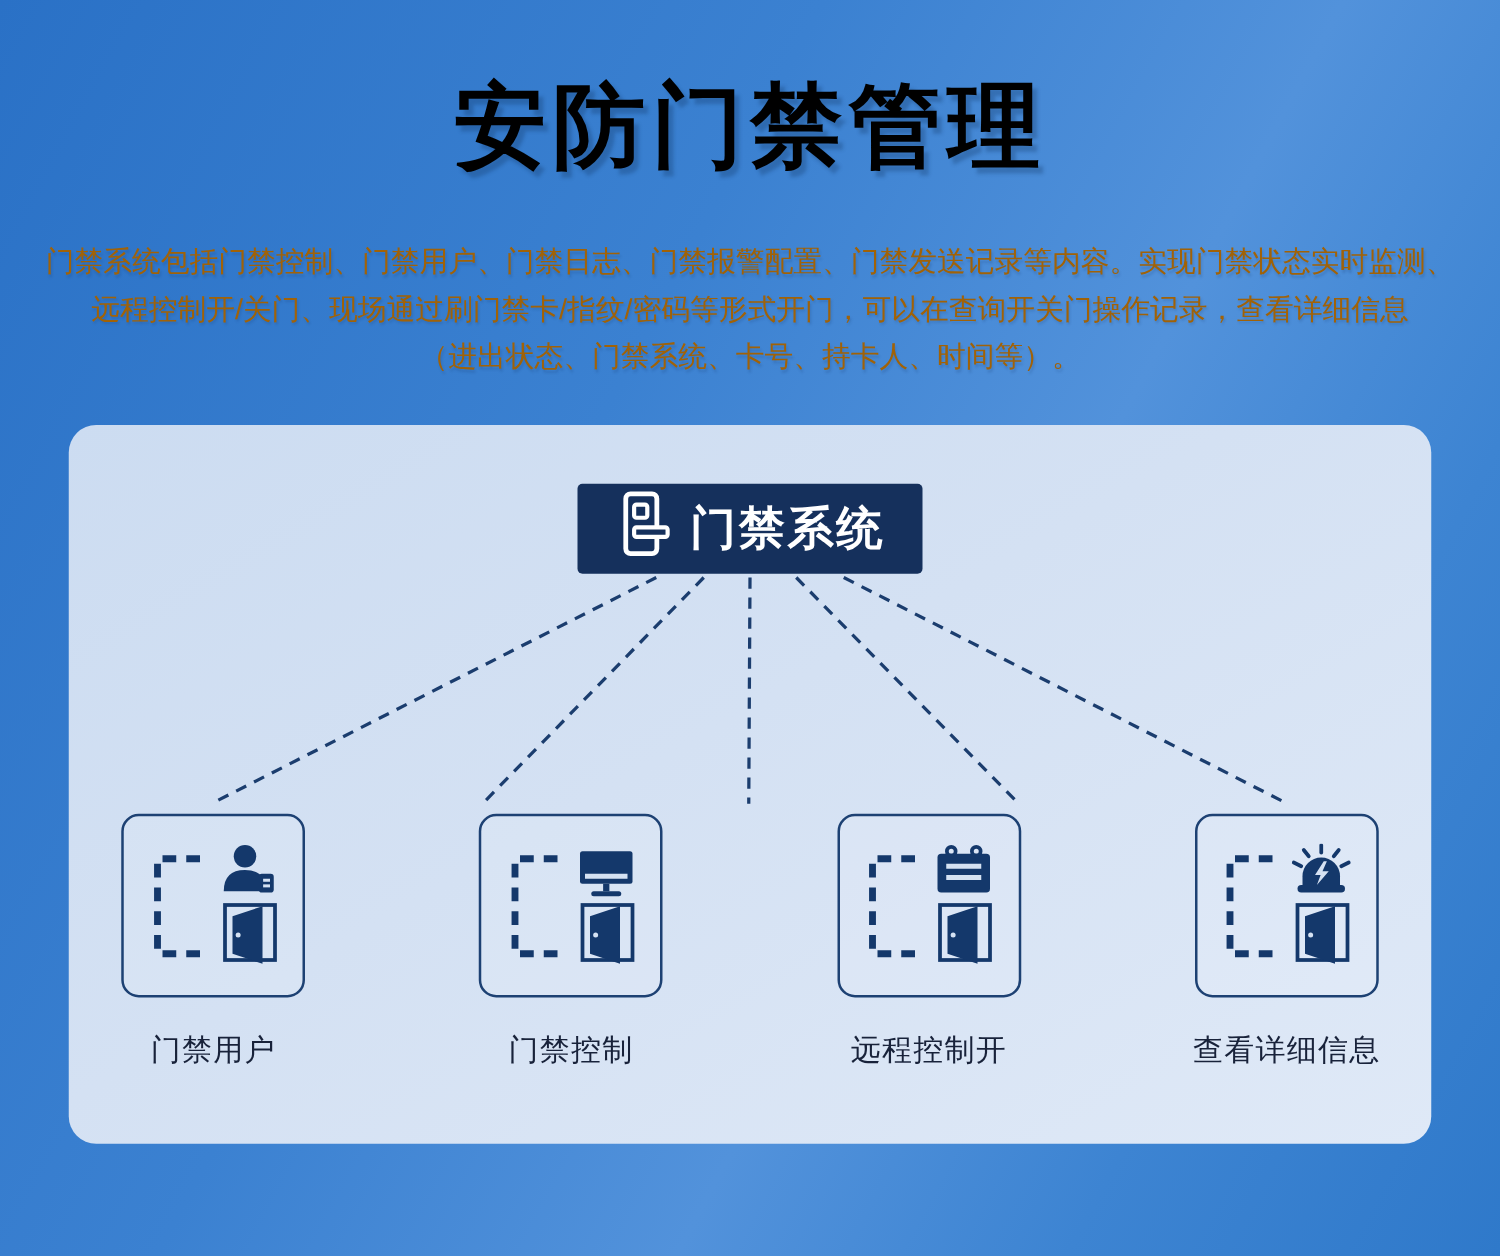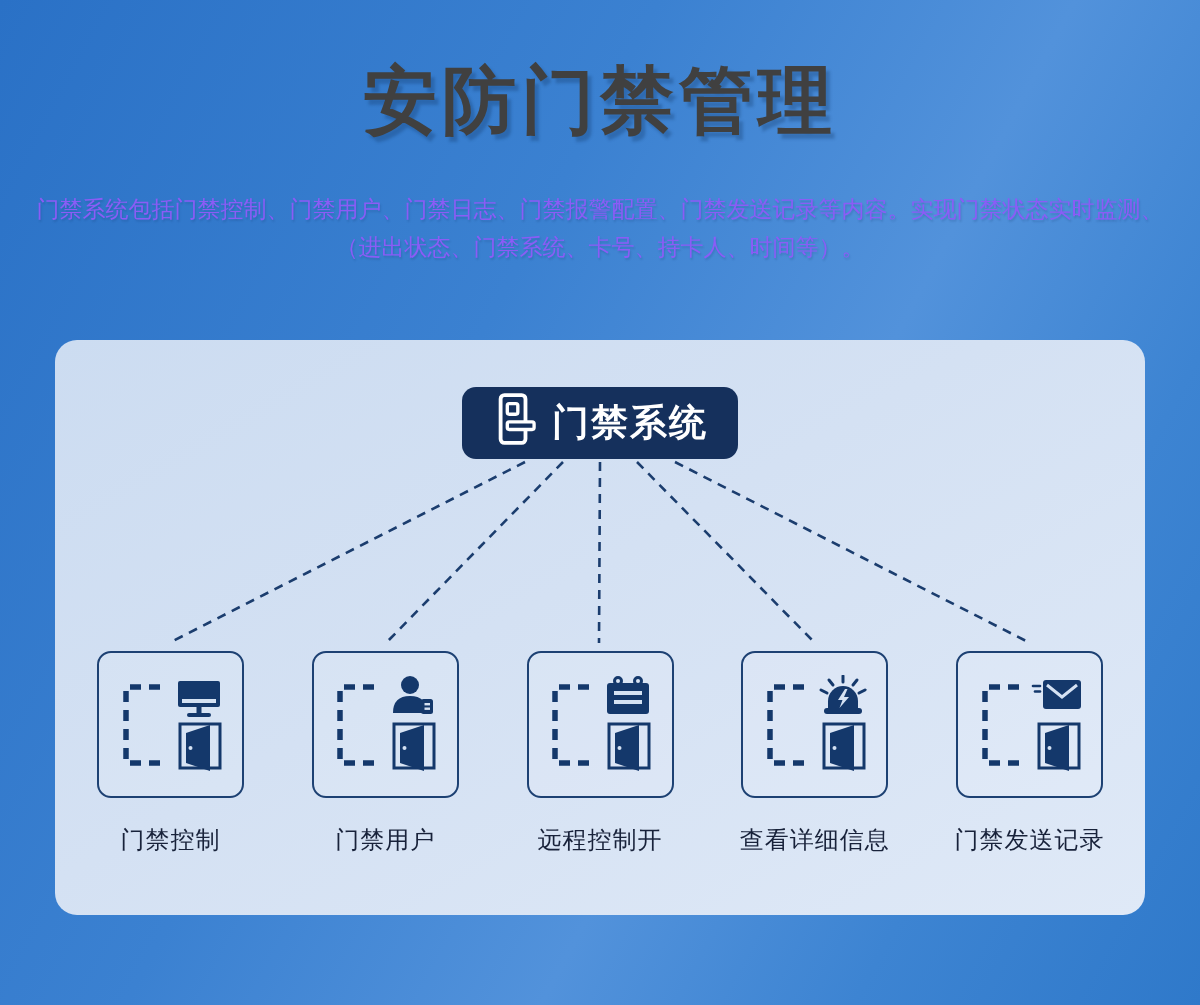--- a/index.html
+++ b/index.html
@@ -6,44 +6,44 @@
   html,body { width:1200px; height:1005px; overflow:hidden; }
   body{
     font-family:"Liberation Sans", sans-serif;
     position:relative;
     background:linear-gradient(118deg,#2a71c6 0%,#3b81d1 38%,#5292db 62%,#3d84d2 80%,#2f79ca 100%);
   }
   .page{ position:absolute; inset:0; }
 
   .title{
     position:absolute; top:52px; left:0; width:1200px;
-    text-align:center; color:#404040;
+    text-align:center; color:#000000;
     font-size:74px; font-weight:900; letter-spacing:5px;
     text-shadow:4px 5px 3px rgba(18,52,99,0.30);
   }
   .desc{
     position:absolute; top:190px; left:0; width:1200px;
-    text-align:center; color:#8b5cf6; font-weight:500;
+    text-align:center; color:#a16207; font-weight:500;
     font-size:23px; line-height:38px;
     text-shadow:1px 2px 2px rgba(18,52,99,0.20);
   }
   .desc div{ white-space:nowrap; }
 
   .panel{
     position:absolute; top:340px; left:55px; width:1090px; height:575px;
     border-radius:22px;
     background:linear-gradient(150deg,#ccdcf1 0%,#d4e1f3 45%,#dfe9f7 100%);
   }
 
   .connectors{ position:absolute; top:0; left:0; width:1090px; height:575px; }
 
   .root-node{
     position:absolute; top:47px; left:50%; transform:translateX(-50%);
     height:72px; min-width:276px; padding:0 26px;
-    background:#15305c; border-radius:14px;
+    background:#15305c; border-radius:4px;
     display:flex; align-items:center; justify-content:center; gap:16px;
     color:#ffffff; font-size:37px; font-weight:700; letter-spacing:2px;
   }
 
   .nodes-row{
     position:absolute; top:311px; left:0; width:1090px;
     display:flex; justify-content:space-between; padding:0 42px;
   }
   .node{
     width:147px; display:flex; flex-direction:column; align-items:center;
@@ -65,20 +65,21 @@
 </style>
 </head>
 <body>
 
 <div class="page">
 
   <h1 class="title">安防门禁管理</h1>
 
   <div class="desc">
     <div>门禁系统包括门禁控制、门禁用户、门禁日志、门禁报警配置、门禁发送记录等内容。实现门禁状态实时监测、</div>
+    <div>远程控制开/关门、现场通过刷门禁卡/指纹/密码等形式开门，可以在查询开关门操作记录，查看详细信息</div>
     <div>（进出状态、门禁系统、卡号、持卡人、时间等）。</div>
   </div>
 
   <div class="panel">
 
     <svg class="connectors" viewBox="0 0 1090 575">
       <g stroke="#1b3d6e" stroke-width="2.6" stroke-dasharray="9 7" fill="none">
         <line x1="470" y1="122" x2="114" y2="303"></line>
         <line x1="508" y1="122" x2="331" y2="303"></line>
         <line x1="545" y1="122" x2="544" y2="303"></line>
@@ -97,55 +98,55 @@
       </span>
       <span>门禁系统</span>
     </div>
 
     <div class="nodes-row">
 
       <div class="node">
         <div class="node-box">
           <svg width="114" height="100" viewBox="0 0 114 100">
             <path class="stroke-navy" d="M46 12 H12 V88 H52" stroke-width="5.5" stroke-dasharray="11 8"></path>
-            <g transform="translate(60,4)">
-              <rect class="icon-navy" x="4" y="2" width="42" height="26" rx="2"></rect>
-              <rect class="lite" x="8" y="20" width="34" height="4"></rect>
-              <rect class="icon-navy" x="22.5" y="28" width="5" height="6"></rect>
-              <rect class="icon-navy" x="13" y="34" width="24" height="4" rx="2"></rect>
-            </g>
-            <g transform="translate(64,46)">
-              <rect class="stroke-navy" x="2" y="3" width="40" height="44" stroke-width="3"></rect>
-              <polygon class="icon-navy" points="8,12 32,4 32,50 8,42"></polygon>
-              <circle class="lite" cx="12.5" cy="27" r="2"></circle>
-            </g>
-          </svg>
-        </div>
-        <div class="node-label">门禁控制</div>
-      </div>
-
-      <div class="node">
-        <div class="node-box">
-          <svg width="114" height="100" viewBox="0 0 114 100">
-            <path class="stroke-navy" d="M46 12 H12 V88 H52" stroke-width="5.5" stroke-dasharray="11 8"></path>
             <g transform="translate(60,0)">
               <circle class="icon-navy" cx="22" cy="10" r="9"></circle>
               <path class="icon-navy" d="M5 38 Q5 21 22 21 Q39 21 39 38 Z"></path>
               <rect class="icon-navy" x="33" y="24" width="12" height="15" rx="2.5"></rect>
               <rect class="lite" x="36.5" y="28" width="5.5" height="2.4"></rect>
               <rect class="lite" x="36.5" y="32.5" width="5.5" height="2.4"></rect>
             </g>
             <g transform="translate(64,46)">
               <rect class="stroke-navy" x="2" y="3" width="40" height="44" stroke-width="3"></rect>
               <polygon class="icon-navy" points="8,12 32,4 32,50 8,42"></polygon>
               <circle class="lite" cx="12.5" cy="27" r="2"></circle>
             </g>
           </svg>
         </div>
         <div class="node-label">门禁用户</div>
+      </div>
+
+      <div class="node">
+        <div class="node-box">
+          <svg width="114" height="100" viewBox="0 0 114 100">
+            <path class="stroke-navy" d="M46 12 H12 V88 H52" stroke-width="5.5" stroke-dasharray="11 8"></path>
+            <g transform="translate(60,4)">
+              <rect class="icon-navy" x="4" y="2" width="42" height="26" rx="2"></rect>
+              <rect class="lite" x="8" y="20" width="34" height="4"></rect>
+              <rect class="icon-navy" x="22.5" y="28" width="5" height="6"></rect>
+              <rect class="icon-navy" x="13" y="34" width="24" height="4" rx="2"></rect>
+            </g>
+            <g transform="translate(64,46)">
+              <rect class="stroke-navy" x="2" y="3" width="40" height="44" stroke-width="3"></rect>
+              <polygon class="icon-navy" points="8,12 32,4 32,50 8,42"></polygon>
+              <circle class="lite" cx="12.5" cy="27" r="2"></circle>
+            </g>
+          </svg>
+        </div>
+        <div class="node-label">门禁控制</div>
       </div>
 
       <div class="node">
         <div class="node-box">
           <svg width="114" height="100" viewBox="0 0 114 100">
             <path class="stroke-navy" d="M46 12 H12 V88 H52" stroke-width="5.5" stroke-dasharray="11 8"></path>
             <g transform="translate(60,0)">
               <circle class="stroke-navy" cx="15" cy="6" r="3.5" stroke-width="3"></circle>
               <circle class="stroke-navy" cx="35" cy="6" r="3.5" stroke-width="3"></circle>
               <rect class="icon-navy" x="4" y="8" width="42" height="31" rx="3"></rect>
@@ -181,37 +182,16 @@
             <g transform="translate(64,46)">
               <rect class="stroke-navy" x="2" y="3" width="40" height="44" stroke-width="3"></rect>
               <polygon class="icon-navy" points="8,12 32,4 32,50 8,42"></polygon>
               <circle class="lite" cx="12.5" cy="27" r="2"></circle>
             </g>
           </svg>
         </div>
         <div class="node-label">查看详细信息</div>
       </div>
 
-      <div class="node">
-        <div class="node-box">
-          <svg width="114" height="100" viewBox="0 0 114 100">
-            <path class="stroke-navy" d="M46 12 H12 V88 H52" stroke-width="5.5" stroke-dasharray="11 8"></path>
-            <g transform="translate(60,2)">
-              <g class="stroke-navy" stroke-width="2.6" stroke-linecap="round">
-                <line x1="0" y1="9" x2="7" y2="9"></line>
-                <line x1="2" y1="14.5" x2="7" y2="14.5"></line>
-              </g>
-              <rect class="icon-navy" x="10" y="3" width="38" height="29" rx="3"></rect>
-              <polyline points="14,8 29,20 44,8" fill="none" stroke="#d5e2f3" stroke-width="3"></polyline>
-            </g>
-            <g transform="translate(64,46)">
-              <rect class="stroke-navy" x="2" y="3" width="40" height="44" stroke-width="3"></rect>
-              <polygon class="icon-navy" points="8,12 32,4 32,50 8,42"></polygon>
-              <circle class="lite" cx="12.5" cy="27" r="2"></circle>
-            </g>
-          </svg>
-        </div>
-        <div class="node-label">门禁发送记录</div>
-      </div>
 
     </div>
   </div>
 </div>
 
 </body></html>

